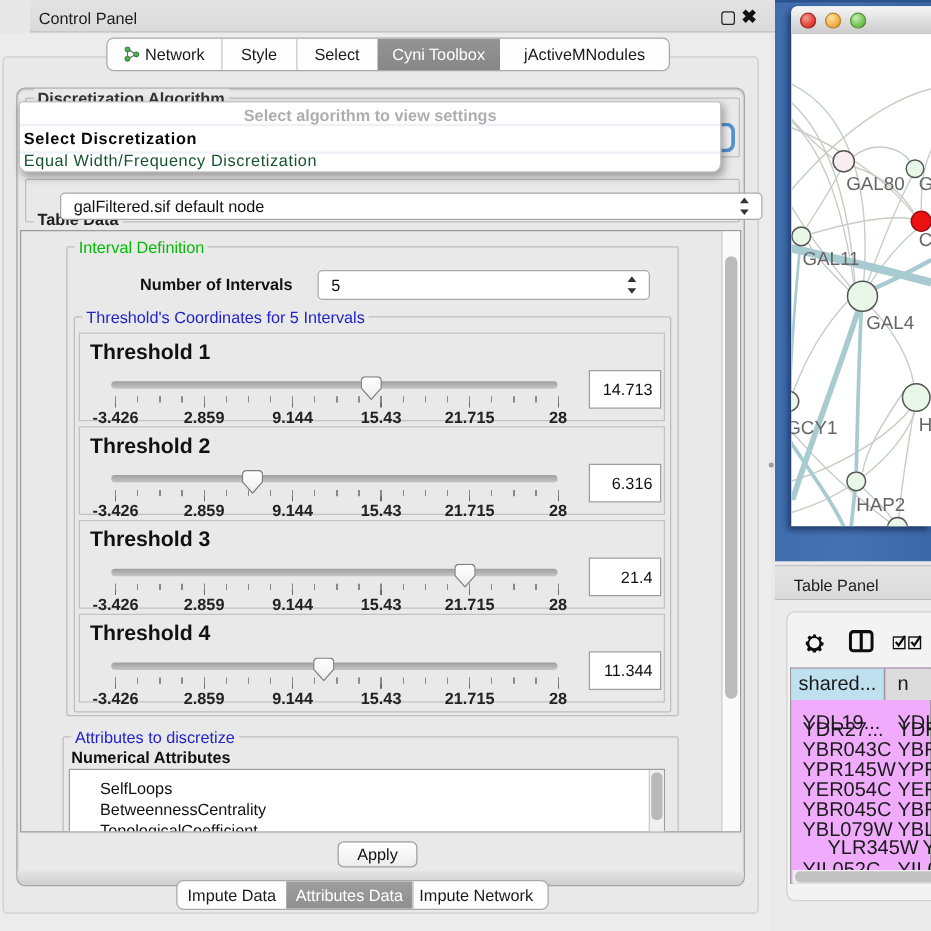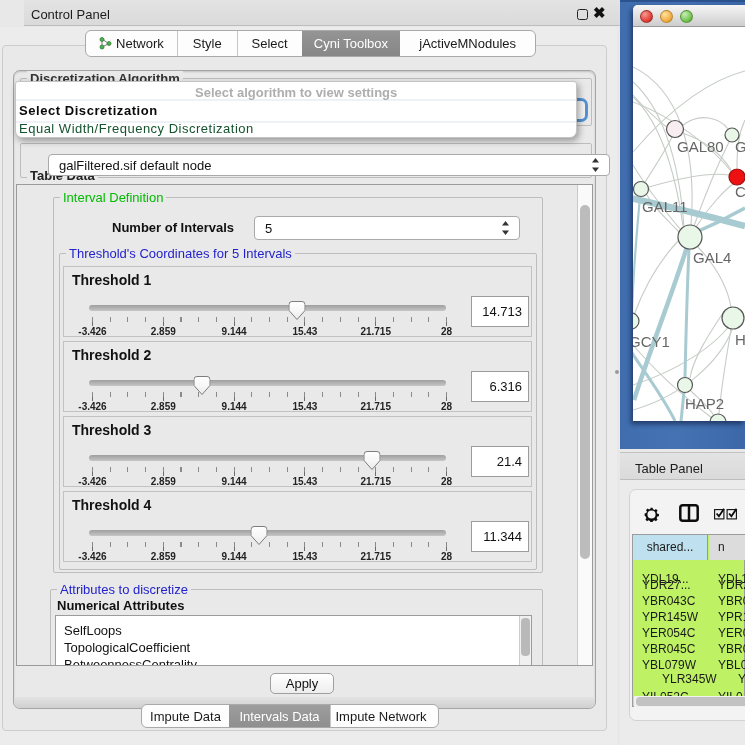--- a/index.html
+++ b/index.html
@@ -44,52 +44,52 @@
 #popup .r2 { position:absolute; left:3px; top:21px; color:#0a0a0a; font-weight:bold; letter-spacing:0.55px; }
 #popup .r3 { position:absolute; left:3px; top:39px; color:#14532d; letter-spacing:0.5px; }
 
 
 #scrollpane { left:16px; top:184px; width:577px; height:482px; border:1px solid #9b9b9b; overflow:hidden; background:#e9e9e9; }
 #vsb { position:absolute; right:0; top:0; width:15px; height:480px; background:#fafafa; border-left:1px solid #c9c9c9; }
 #vsb .thumb { position:absolute; left:2px; top:20px; width:10px; height:354px; background:#bcbcbc; border-radius:5px; }
 
 
 .thbox { position:absolute; left:46px; width:469px; height:71px; border:1px solid #c2c2c2; background:#e9e9e9; }
-.thbox b { position:absolute; left:8px; top:5px; font-size:14px; color:#111; }
+.thbox b { position:absolute; left:8px; top:5px; font-size:17px; color:#111; }
 .track { position:absolute; left:25px; top:38px; width:357px; height:6px; background:linear-gradient(#9f9f9f,#c6c6c6); border-radius:3px; }
 .ticks { position:absolute; left:28px; top:50px; width:356px; height:9px; background-image:repeating-linear-gradient(90deg,#8a8a8a 0 1px,transparent 1px 17.7px),repeating-linear-gradient(90deg,#6d6d6d 0 1px,transparent 1px 70.8px); background-size:356px 5px,356px 9px; background-repeat:no-repeat; }
-.tlab { position:absolute; top:59px; font-size:10px; font-weight:bold; color:#222; transform:translateX(-50%); }
+.tlab { position:absolute; top:59px; font-size:13px; font-weight:bold; color:#222; transform:translateX(-50%); }
 .knob { position:absolute; top:34px; width:17px; height:19px; transform:translateX(-50%); }
 .vbox { position:absolute; left:407px; top:29px; width:58px; height:31px; background:#fff; border:1px solid #9c9c9c; font-size:13px; color:#111; }
 .vbox span { position:absolute; right:6px; top:7px; }
 
 
 #numlist { position:absolute; left:38px; top:430px; width:477px; height:60px; background:#fff; border:1px solid #9c9c9c; font-size:13px; color:#111; padding-top:6px; }
-#numlist div { padding-left:8px; height:17px; line-height:17px; }
+#numlist div { padding-left:24px; height:17px; line-height:17px; }
 #numlist .sb { position:absolute; right:0; top:0; width:12px; height:100%; background:#f0f0f0; border-left:1px solid #ccc; padding:0; }
 #numlist .sb i { position:absolute; left:1px; top:2px; width:9px; height:38px; background:#b9b9b9; border-radius:4px; }
 
 #applybtn { left:270px; top:673px; width:64px; height:21px; background:linear-gradient(#ffffff,#ededed); border:1px solid #9f9f9f; border-radius:5px; font-size:13px; color:#111; text-align:center; line-height:19px; }
 
 
 #bluepanel { left:620px; top:0; width:125px; height:449px; background:linear-gradient(90deg,#3f6dae,#4472b2 45%,#3c68a9); }
 #bluepanel .topedge { position:absolute; left:0; top:0; width:100%; height:2px; background:#2c528e; }
 #netwin { position:absolute; left:13px; top:5px; width:112px; height:416px; background:#fff; border-radius:5px 0 0 0; box-shadow:-2px 3px 5px rgba(5,15,45,0.55); }
 #nettitle { position:absolute; left:0; top:0; width:100%; height:22px; background:linear-gradient(#f6f6f6,#cdcdcd); border-bottom:1px solid #9a9a9a; border-radius:5px 0 0 0; }
 .light { position:absolute; top:5px; width:13px; height:13px; border-radius:50%; }
 #lr { left:7px; background:radial-gradient(circle at 35% 30%, #f59b94, #e4433a 60%, #b7251e); border:1px solid rgba(120,30,24,0.6); }
 #ly { left:27px; background:radial-gradient(circle at 35% 30%, #fde39e, #f3b04a 60%, #cc8a1f); border:1px solid rgba(150,105,20,0.6); }
 #lg { left:47px; background:radial-gradient(circle at 35% 30%, #c9ecba, #76c653 60%, #4d9e31); border:1px solid rgba(60,115,35,0.6); }
 
 #tablebar { left:620px; top:452px; width:125px; height:28px; background:linear-gradient(#e3e3e3,#dadada); border-top:1px solid #c2c2c2; border-bottom:1px solid #bdbdbd; }
 #tablebar span { position:absolute; left:15px; top:8px; font-size:13px; color:#1c1c1c; }
 #tparea { left:620px; top:480px; width:125px; height:265px; background:#ebebeb; }
 #tpanel { position:absolute; left:9px; top:9px; width:130px; height:232px; background:#f3f3f3; border:1px solid #d2d2d2; border-radius:7px; }
 
-#dtable { position:absolute; left:632px; top:534px; width:113px; height:173px; background:#bef264; border:1px solid #9c9c9c; font-size:12px; color:#1a1a1a; z-index:5; }
+#dtable { position:absolute; left:632px; top:534px; width:113px; height:173px; background:#f0abfc; border:1px solid #9c9c9c; font-size:16px; color:#1a1a1a; z-index:5; }
 #dtable .hdr { position:absolute; top:0; height:25px; line-height:25px; text-align:center; }
 #dtable .row { position:absolute; left:9px; height:16px; line-height:16px; }
 #dtable .row i { font-style:normal; position:absolute; left:76px; }
 #hsb { position:absolute; left:1px; top:161px; width:111px; height:11px; background:#f0f0f0; }
 #hsb i { position:absolute; left:2px; top:1px; width:120px; height:9px; background:#c2c2c2; border-radius:4px; }
 </style>
 </head>
 <body>
 
 <div class="abs" id="titlebar">
@@ -256,37 +256,37 @@
         <span>11.344</span>
       </div>
     </div>
 
   <div class="abs group" style="left:33px;top:404px;width:493px;height:96px;">
     <em style="color:#2222cc;">Attributes to discretize</em>
   </div>
   <b class="abs" style="left:40px;top:413px;font-size:13px;color:#111;">Numerical Attributes</b>
   <div id="numlist">
     <div>SelfLoops</div>
+    <div>BetweennessCentrality</div>
     <div>TopologicalCoefficient</div>
-    <div>BetweennessCentrality</div>
     <div class="sb">
         <i></i>
       </div>
   </div>
 
   <div id="vsb">
       <div class="thumb"></div>
     </div>
 </div>
 
 <div class="abs" id="applybtn">Apply</div>
 
 <div class="abs" id="bottabs">
   <div class="seg" style="width:87px;">Impute Data</div>
-  <div class="seg" id="seg-disc" style="width:101px;">Intervals Data</div>
+  <div class="seg" id="seg-disc" style="width:101px;">Attributes Data</div>
   <div class="div"></div>
   <div class="seg" style="width:100px;">Impute Network</div>
 </div>
 
 <div class="abs" id="bluepanel">
   <div class="topedge"></div>
   <div id="netwin">
     <div id="nettitle">
       <div class="light" id="lr"></div>
       <div class="light" id="ly"></div>

